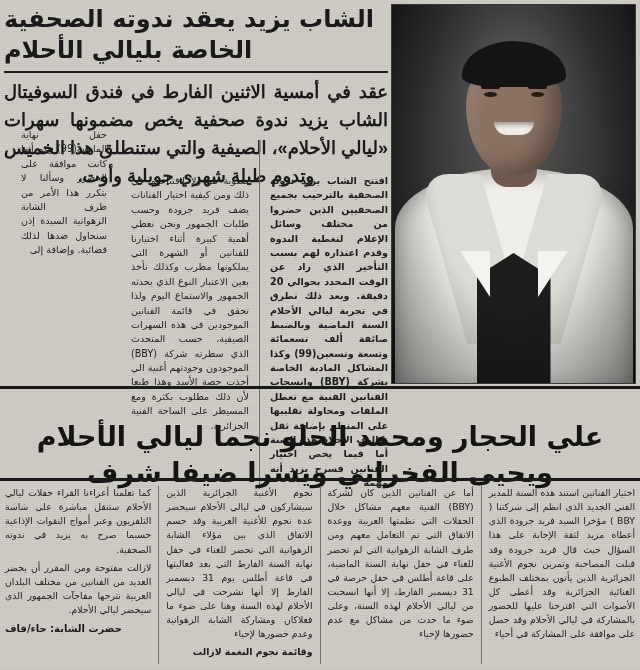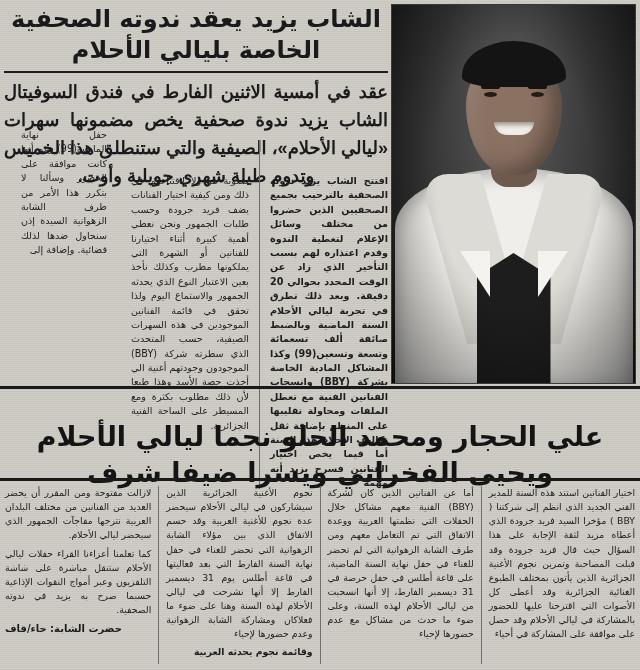--- a/index.html
+++ b/index.html
@@ -181,21 +181,21 @@
     top: 4px;
     right: 252px;
     width: 384px;
   }
   .headline {
     font-family: "DejaVu Sans", sans-serif;
     font-weight: bold;
     font-size: 24px;
     line-height: 1.3;
     color: #1a1a1a;
-    text-align: center;
+    text-align: left;
     letter-spacing: -0.5px;
   }
   .rule {
     height: 2px;
     background: #1d1d1d;
     margin: 5px 0 6px;
   }
   .standfirst {
     font-family: Liberation Sans, sans-serif;
     font-weight: bold;
@@ -357,25 +357,25 @@
     </div>
     <div class="vline"></div>
 
     <div class="bcol">
       <p>أما عن الفنانين الذين كان لشركة (BBY) الفنية معهم مشاكل خلال الحفلات التي نظمتها العربية ووعدة الاتفاق التي تم التعامل معهم ومن طرف الشابة الزهوانية التي لم تحضر للغناء في حفل نهاية السنة الماضية، على قاعة أطلس في حفل حرصة في 31 ديسمبر الفارط، إلا أنها انسحبت من ليالي الأحلام لهذه السنة، وعلى ضوء ما حدث من مشاكل مع عدم حضورها لإحياء</p>
     </div>
     <div class="vline"></div>
 
     <div class="bcol">
       <p>نجوم الأغنية الجزائرية الذين سيشاركون في ليالي الأحلام سيحضر عدة نجوم للأغنية العربية وقد حسم الاتفاق الذي بين مؤلاء الشابة الزهوانية التي تحضر للغناء في حفل نهاية السنة الفارط التي بعد فعاليتها في قاعة أطلس يوم 31 ديسمبر الفارط إلا أنها نشرحت في ليالي الأحلام لهذه السنة وهنا على ضوء ما فعلاكان ومشاركة الشابة الزهوانية وعدم حضورها لإحياء</p>
-      <p class="list-line">وقائمة نجوم يحدثه العربية</p>
+      <p class="list-line">وقائمة نجوم النغمة لازالت</p>
     </div>
     <div class="vline"></div>
 
     <div class="bcol">
+      <p>كما تعلمنا أعزاءنا القراء حفلات ليالي الأحلام ستنقل مباشرة على شاشة التلفزيون وعبر أمواج النقوات الإذاعية حسبما صرح به يزيد في ندوته الصحفية.</p>
       <p>لازالت مفتوحة ومن المقرر أن يحضر العديد من الفنانين من مختلف البلدان العربية نترجها مفاجآت الجمهور الذي سيحضر ليالي الأحلام.</p>
-      <p>كما تعلمنا أعزاءنا القراء حفلات ليالي الأحلام ستنقل مباشرة على شاشة التلفزيون وعبر أمواج النقوات الإذاعية حسبما صرح به يزيد في ندوته الصحفية.</p>
       <p class="signature">حضرت الشابة: حاء/قاف</p>
     </div>
 
   </div>
 
 </div>
 
 </body></html>

